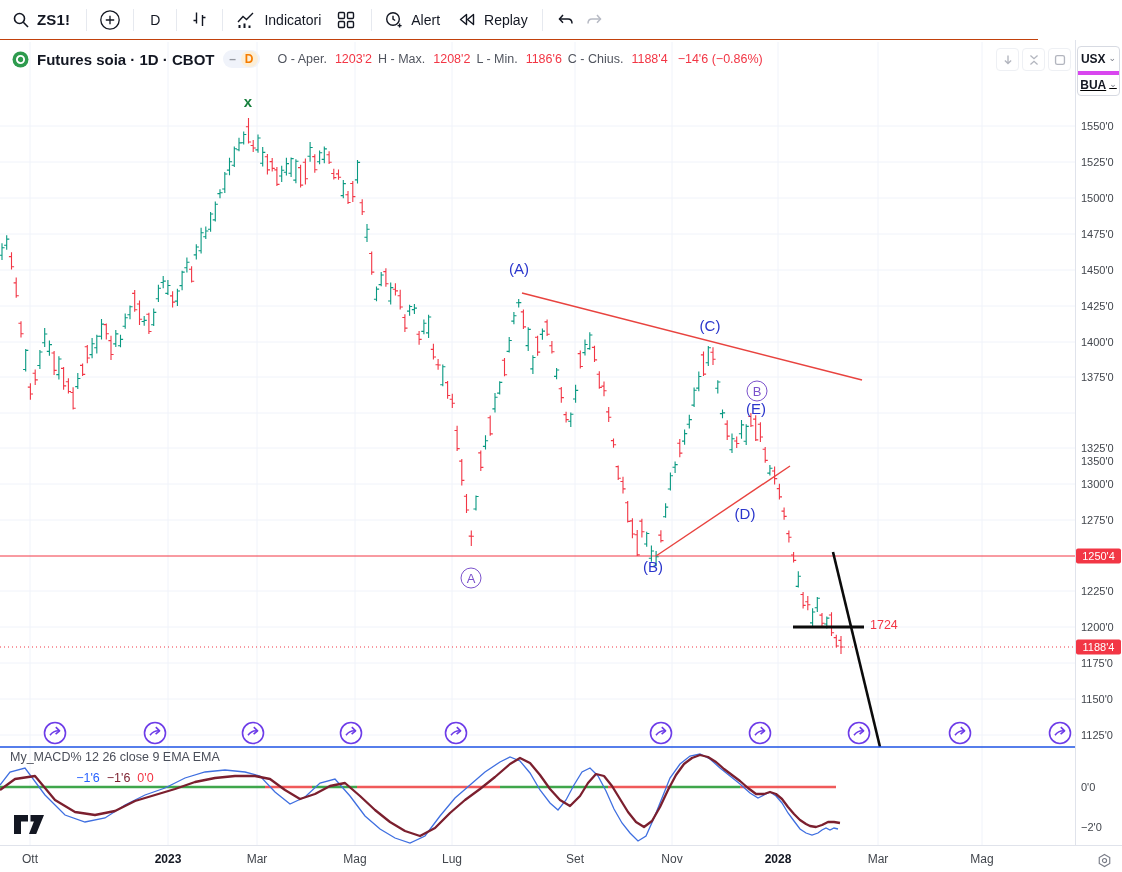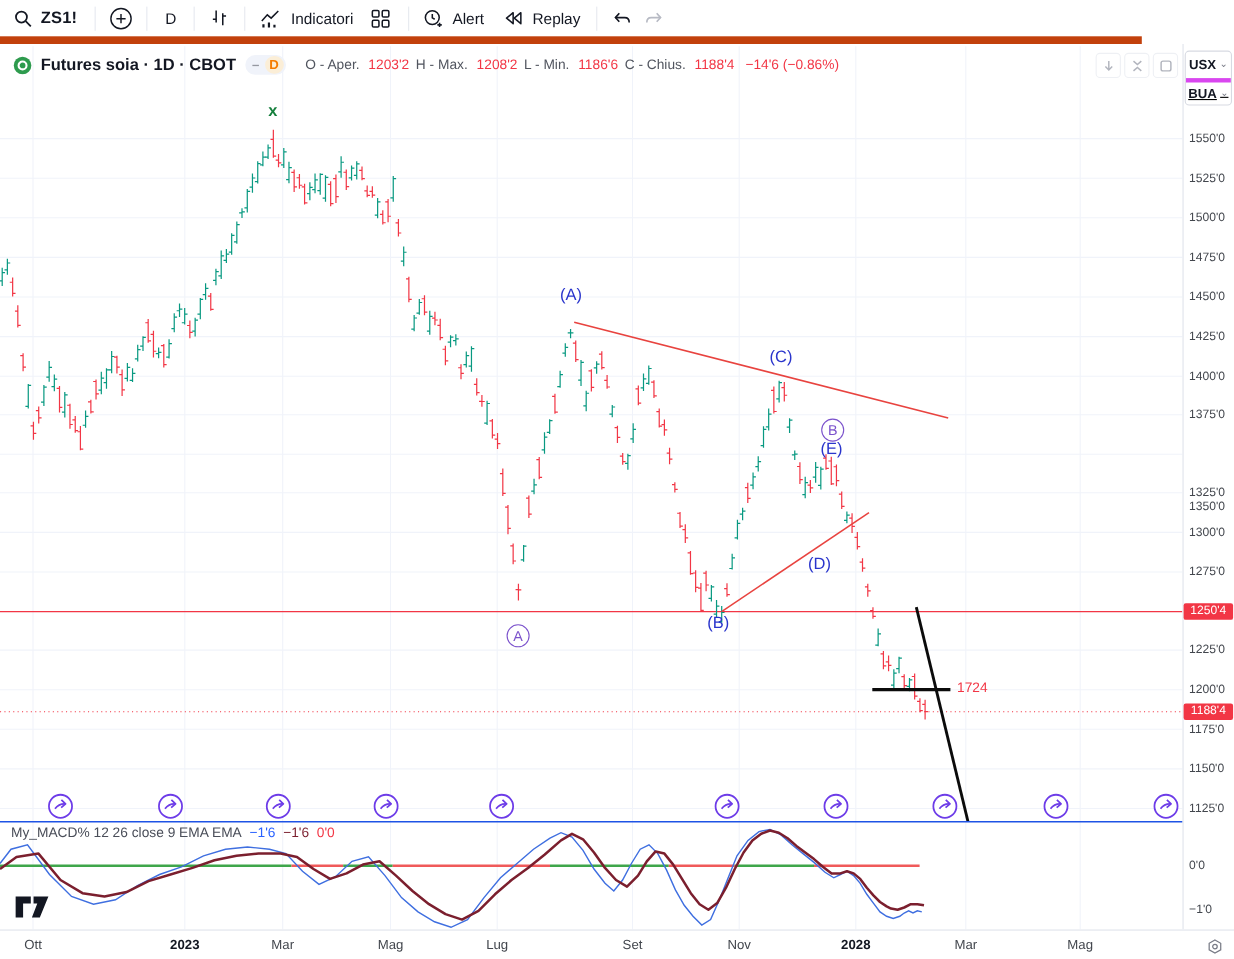--- a/index.html
+++ b/index.html
@@ -1,21 +1,21 @@
 <!DOCTYPE html>
 <html><head>
 <meta charset="utf-8">
 <style>
   html,body{margin:0;padding:0;background:#fff;}
   *{box-sizing:border-box;font-family:"Liberation Sans",sans-serif;}
   .stage{position:relative;width:1122px;height:872px;background:#fff;overflow:hidden;}
 
   
   .toolbar{position:absolute;top:0;left:0;width:1038px;height:40px;background:#fff;
-    border-bottom:7px solid #c2410c;display:flex;align-items:center;padding-left:12px;z-index:10;}
+    border-bottom:1px solid #c2410c;display:flex;align-items:center;padding-left:12px;z-index:10;}
   .tb-item{display:flex;align-items:center;gap:7px;color:#131722;cursor:pointer;}
   .tb-sep{width:1px;height:22px;background:#e6e9ef;margin:0 12px;}
   .sym{font-size:15px;font-weight:700;letter-spacing:.2px;}
   .tb-label{font-size:14px;}
   .interval{font-size:14px;font-weight:500;padding:0 4px;}
   .tb-ic{display:flex;align-items:center;justify-content:center;}
 
   
   .legend{position:absolute;left:12px;top:47px;height:24px;display:flex;align-items:center;gap:8px;z-index:6;}
   .legend-title{font-size:15px;font-weight:600;color:#131722;white-space:nowrap;cursor:pointer;}
@@ -55,21 +55,21 @@
   .tlab{position:absolute;top:852px;transform:translateX(-50%);font-size:12px;color:#42464d;}
   .tlab.bold{font-weight:700;color:#131722;}
   .wave{position:absolute;transform:translate(-50%,-50%);font-size:15px;font-weight:500;color:#2a35cc;}
   .wave.circled{width:21px;height:21px;border:1.6px solid #7b52cc;border-radius:50%;color:#7b52cc;
     font-size:13px;display:flex;align-items:center;justify-content:center;background:rgba(255,255,255,.0);}
   .wave.green-x{color:#157f3c;font-weight:700;}
   .pnote{position:absolute;transform:translate(0,-50%);font-size:12.5px;color:#f23645;}
 
   
   .ind-row{position:absolute;left:10px;top:750px;display:flex;align-items:center;gap:7px;z-index:6;
-    font-size:12.5px;white-space:nowrap;}
+    font-size:12.5px;white-space:nowrap;flex-direction:column;}
   .ind-name{color:#4a4e59;}
 
   .tv-logo{position:absolute;left:14px;top:814px;z-index:6;cursor:pointer;}
   .gear{position:absolute;left:1097px;top:853px;z-index:6;cursor:pointer;}
 
   svg.chart{position:absolute;top:0;left:0;z-index:1;}
 </style>
 </head>
 <body>
 
@@ -528,21 +528,21 @@
       <div class="tick" style="top: 484px;">1300'0</div>
       <div class="tick" style="top: 520px;">1275'0</div>
       <div class="tick" style="top: 591px;">1225'0</div>
       <div class="tick" style="top: 627px;">1200'0</div>
       <div class="tick" style="top: 663px;">1175'0</div>
       <div class="tick" style="top: 699px;">1150'0</div>
       <div class="tick" style="top: 735px;">1125'0</div>
       <div class="badge" style="top: 556px;">1250'4</div>
       <div class="badge" style="top: 647px;">1188'4</div>
       <div class="tick" style="top: 787px;">0'0</div>
-      <div class="tick" style="top: 827px;">−1'0</div>
+      <div class="tick" style="top: 827px;">−2'0</div>
       <div class="tlab" style="left: 30px;">Ott</div>
       <div class="tlab bold" style="left: 168px;">2023</div>
       <div class="tlab" style="left: 257px;">Mar</div>
       <div class="tlab" style="left: 355px;">Mag</div>
       <div class="tlab" style="left: 452px;">Lug</div>
       <div class="tlab" style="left: 575px;">Set</div>
       <div class="tlab" style="left: 672px;">Nov</div>
       <div class="tlab bold" style="left: 778px;">2028</div>
       <div class="tlab" style="left: 878px;">Mar</div>
       <div class="tlab" style="left: 982px;">Mag</div>

